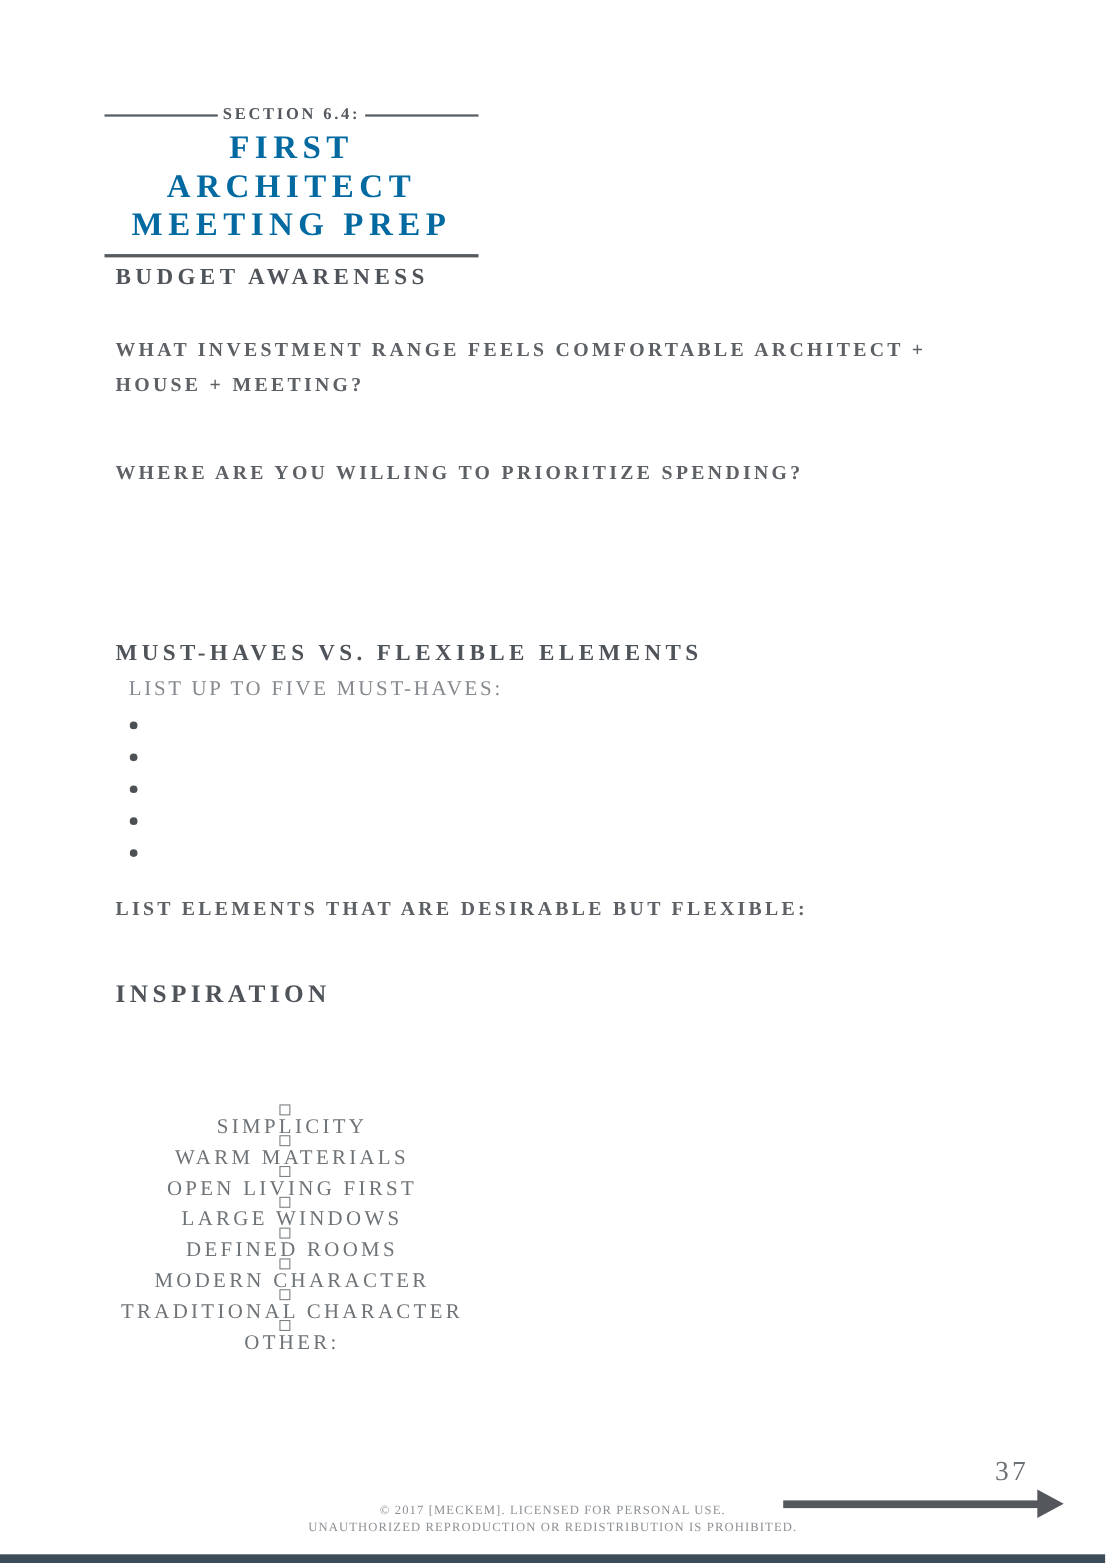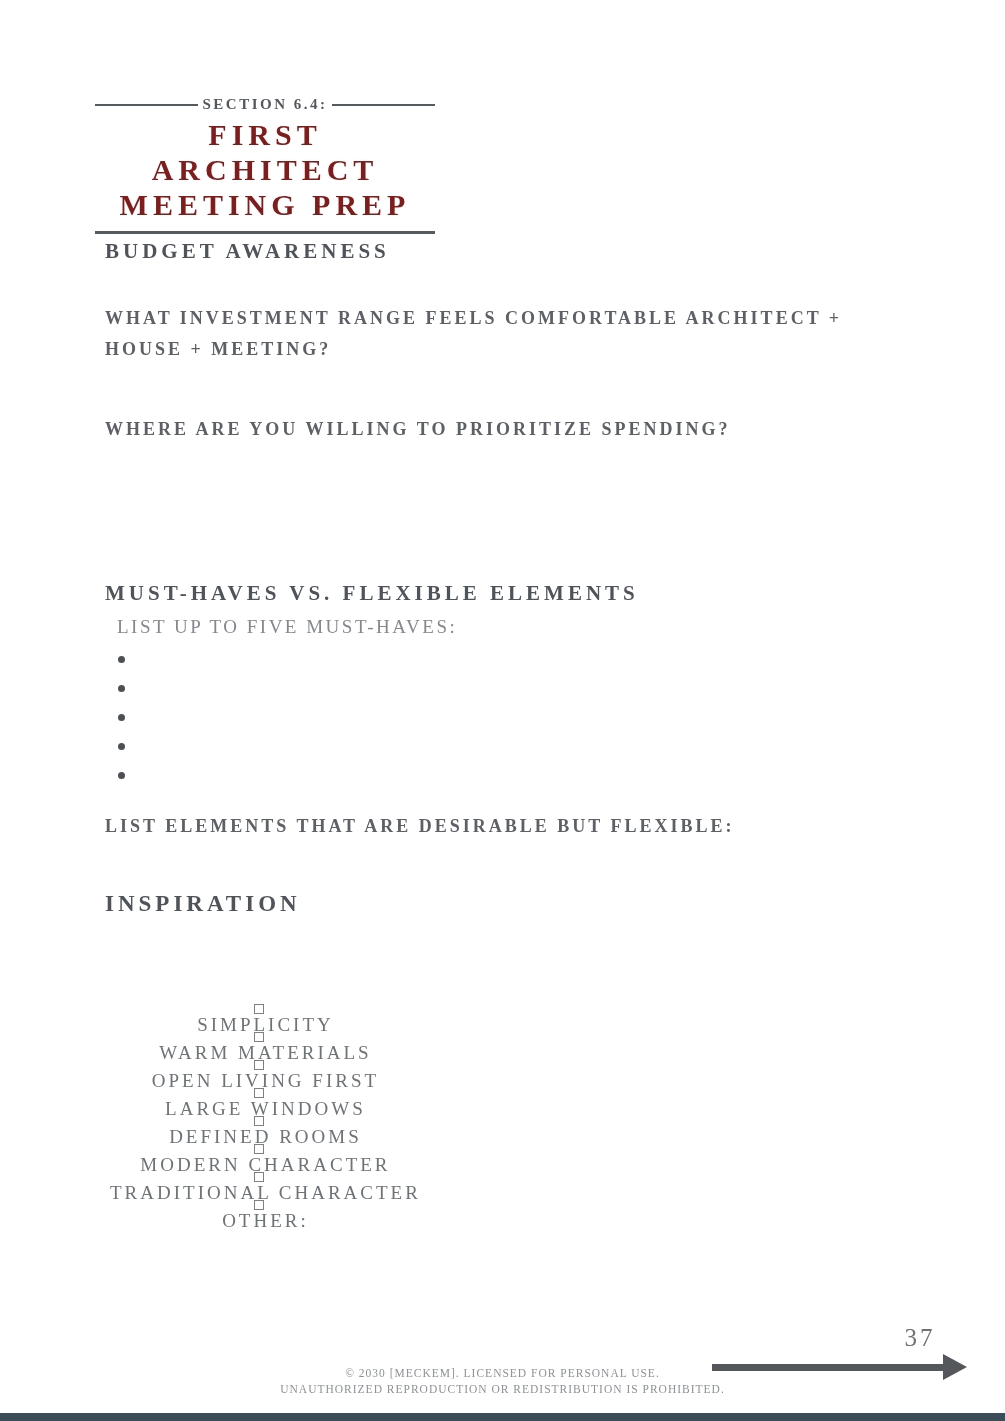--- a/index.html
+++ b/index.html
@@ -39,21 +39,21 @@
     letter-spacing: 2.5px;
     white-space: nowrap;
     color: #53585e;
   }
   .page-title {
     font-size: 30px;
     font-weight: bold;
     letter-spacing: 5px;
     line-height: 35px;
     margin-top: 4px;
-    color: #7f1d1d;
+    color: #0369a1;
   }
   .title-underline {
     margin-top: 9px;
     border-bottom: 3px solid #565b60;
   }
 
   
   .h2 {
     position: absolute;
     left: 105px;
@@ -288,19 +288,19 @@
     </div>
 
   <div class="page-number">37</div>
 
   <div class="footer-arrow">
     <span class="arrow-shaft"></span>
     <span class="arrow-head"></span>
   </div>
 
   <div class="footer-text">
-    <div>© 2030 [MECKEM]. LICENSED FOR PERSONAL USE.</div>
+    <div>© 2017 [MECKEM]. LICENSED FOR PERSONAL USE.</div>
     <div>UNAUTHORIZED REPRODUCTION OR REDISTRIBUTION IS PROHIBITED.</div>
   </div>
 
   <div class="bottom-bar"></div>
 
 </div>
 
 </body></html>

